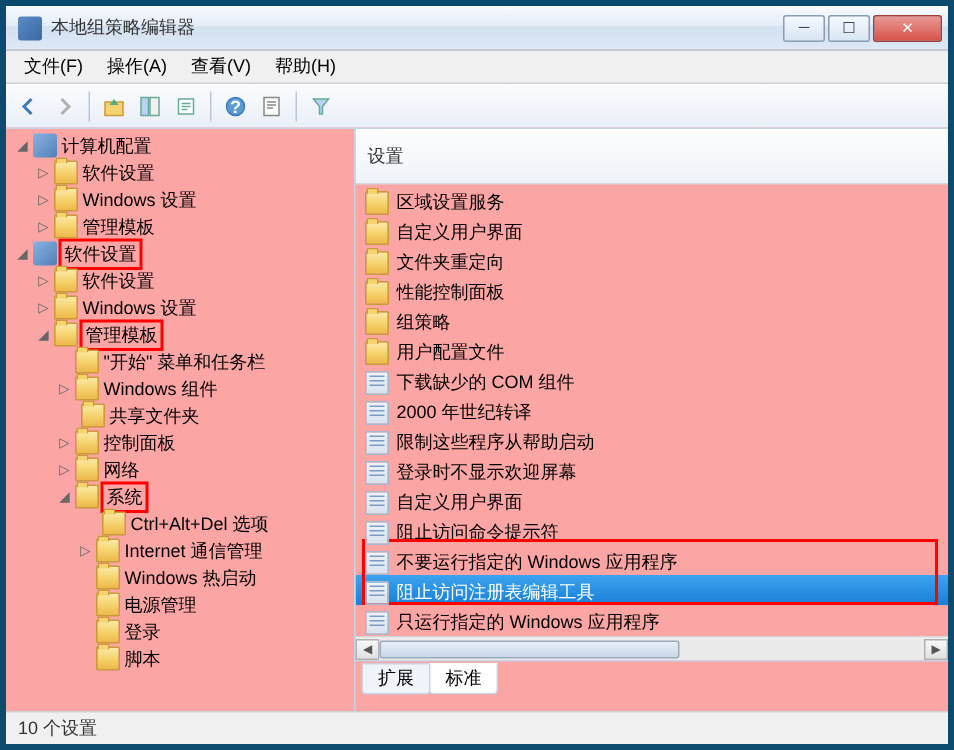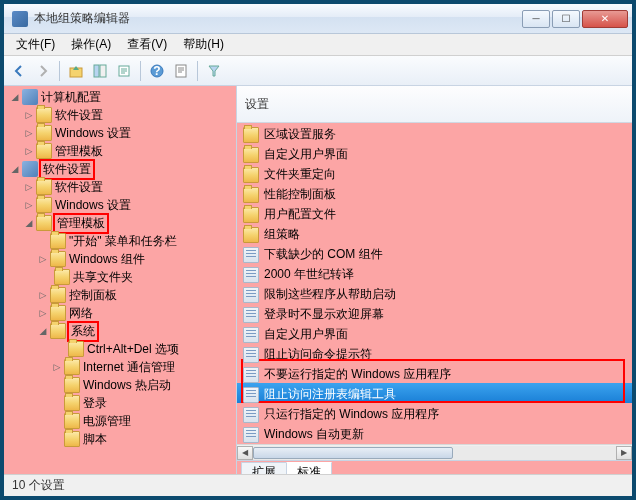--- a/index.html
+++ b/index.html
@@ -29,21 +29,21 @@
 .list-header{height:37px;background:linear-gradient(to bottom,#fdfdfe,#eef3f9);border-bottom:1px solid #d0d8e3;display:flex;align-items:center;padding-left:8px;color:#333}
 .list-body{flex:1;overflow-y:auto;overflow-x:hidden;position:relative}
 .list-row{display:flex;align-items:flex-end;height:20px;padding-left:6px;cursor:pointer}
 .list-row.selected{background:linear-gradient(to bottom,#3ba3ef,#1a7fd6);color:#fff}
 .licon{width:16px;height:16px;margin-right:5px;flex-shrink:0}
 .licon.folder{background:linear-gradient(to bottom,#fce9a8 0%,#f5d36e 50%,#eeb84a 100%);border:1px solid #c99a3a;border-radius:1px;position:relative}
 .licon.folder::before{content:"";position:absolute;top:-3px;left:0;width:6px;height:3px;background:#f5d36e;border:1px solid #c99a3a;border-bottom:none;border-radius:1px 1px 0 0}
 .licon.setting{background:linear-gradient(to bottom,#f0f4f9,#d8e2ed);border:1px solid #a8b8cc;border-radius:1px;position:relative}
 .licon.setting::after{content:"";position:absolute;top:2px;left:2px;right:2px;height:1px;background:#7a9bc4;box-shadow:0 3px 0 #7a9bc4,0 6px 0 #7a9bc4}
 .red-box{position:absolute;border:2px solid red;pointer-events:none}
-.tabs{height:14px;display:flex;align-items:flex-start;border-top:1px solid #c8d4e3;padding-left:4px;padding-top:2px}
+.tabs{height:34px;display:flex;align-items:flex-start;border-top:1px solid #c8d4e3;padding-left:4px;padding-top:2px}
 .tab{padding:1px 10px;border:1px solid #c8d4e3;border-top:1px solid #fff;background:#fff;margin-top:-1px;border-radius:0 0 3px 3px;cursor:pointer;margin-right:-1px}
 .tab.inactive{background:#f0f4f8;border-top:1px solid #c8d4e3}
 .hscroll{height:16px;background:#f0f0f0;border-top:1px solid #d8d8d8;display:flex;align-items:center}
 .hscroll-btn{width:16px;height:14px;background:linear-gradient(to bottom,#f8f8f8,#e0e0e0);border:1px solid #b0b0b0;display:flex;align-items:center;justify-content:center;font-size:8px;color:#555}
 .hscroll-track{flex:1;height:14px;background:#eaeaea;position:relative}
 .hscroll-thumb{position:absolute;left:0;width:55%;height:12px;top:1px;background:linear-gradient(to bottom,#e8eef6,#c9d7e8);border:1px solid #9ab;border-radius:2px}
 .statusbar{height:22px;background:#f0f0f0;border-top:1px solid #d0d0d0;display:flex;align-items:center;padding:0 8px;color:#333}
 </style>
 </head>
 <body>
@@ -200,26 +200,26 @@
           <span>Internet 通信管理</span>
         </div>
       <div class="tree-item" style="padding-left:46px">
           <span class="expander"></span>
           <span class="ticon folder"></span>
           <span>Windows 热启动</span>
         </div>
       <div class="tree-item" style="padding-left:46px">
           <span class="expander"></span>
           <span class="ticon folder"></span>
+          <span>电源管理</span>
+        </div>
+      <div class="tree-item" style="padding-left:46px">
+          <span class="expander"></span>
+          <span class="ticon folder"></span>
           <span>登录</span>
-        </div>
-      <div class="tree-item" style="padding-left:46px">
-          <span class="expander"></span>
-          <span class="ticon folder"></span>
-          <span>电源管理</span>
         </div>
       <div class="tree-item" style="padding-left:46px">
           <span class="expander"></span>
           <span class="ticon folder"></span>
           <span>脚本</span>
         </div>
     </div>
 
     <div class="list-panel">
       <div class="list-header">设置</div>
@@ -236,25 +236,25 @@
           <div class="list-row">
             <span class="licon folder"></span>
             <span>文件夹重定向</span>
           </div>
           <div class="list-row">
             <span class="licon folder"></span>
             <span>性能控制面板</span>
           </div>
           <div class="list-row">
             <span class="licon folder"></span>
+            <span>组策略</span>
+          </div>
+          <div class="list-row">
+            <span class="licon folder"></span>
             <span>用户配置文件</span>
-          </div>
-          <div class="list-row">
-            <span class="licon folder"></span>
-            <span>组策略</span>
           </div>
           <div class="list-row">
             <span class="licon setting"></span>
             <span>下载缺少的 COM 组件</span>
           </div>
           <div class="list-row">
             <span class="licon setting"></span>
             <span>2000 年世纪转译</span>
           </div>
           <div class="list-row">

